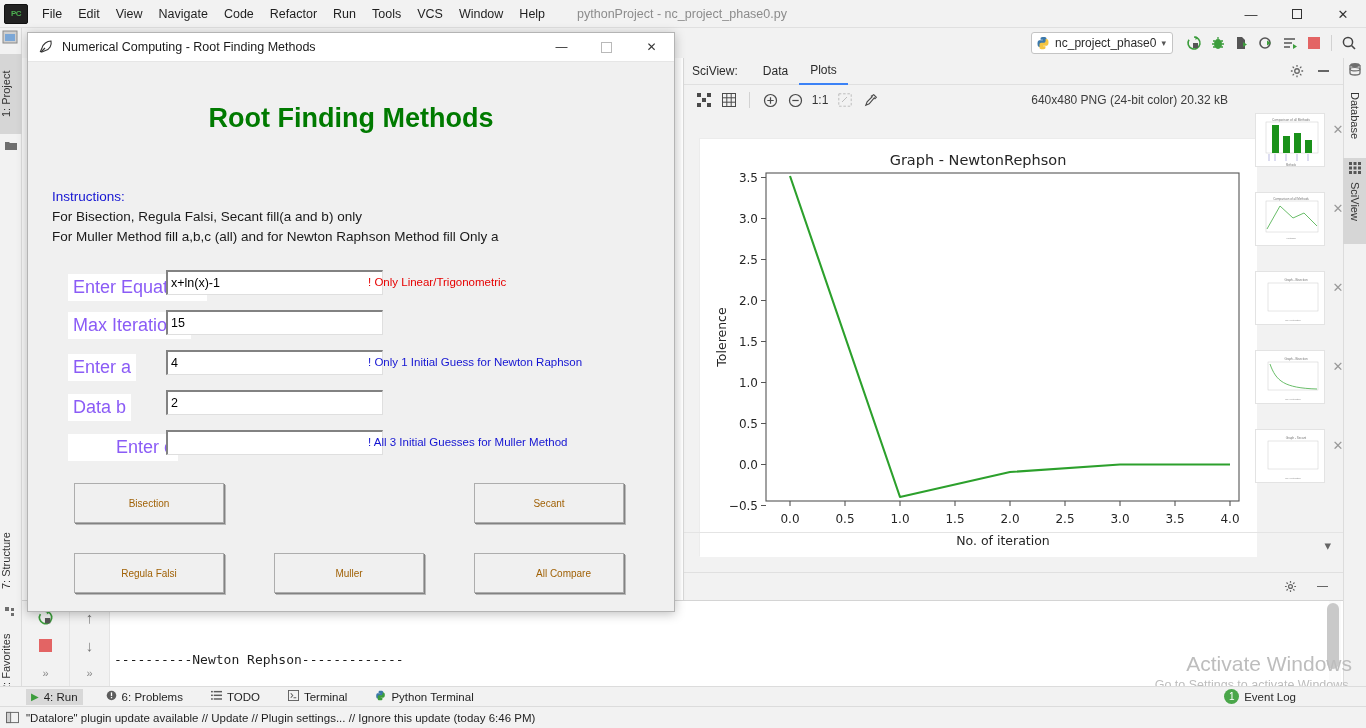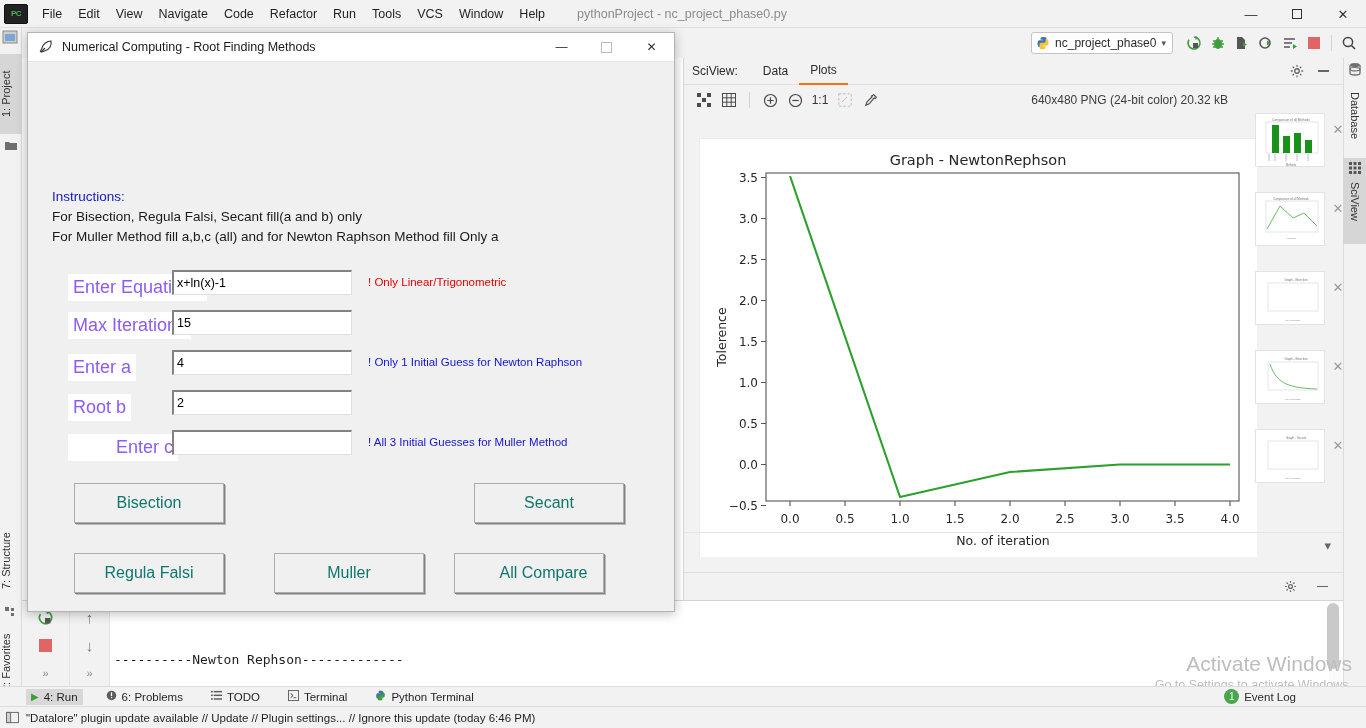--- a/index.html
+++ b/index.html
@@ -115,52 +115,52 @@
   }
   #instr-label{ color:#1414d2; font-size:13.5px; }
   .instr-line{ color:#1a1a1a; font-size:13.5px; }
 
   .field-row{ position:absolute; left:0; width:100%; height:30px; }
   .field-label{
     position:absolute; background:#fff; color:#8b5cf6; font-size:18px;
     padding:3px 5px; white-space:nowrap;
   }
   .tk-input{
-    position:absolute; left:144px; width:180px; height:25px;
+    position:absolute; left:138px; width:217px; height:25px;
     background:#fff; border:0;
     border-top:2px solid #828282; border-left:2px solid #828282;
     border-right:1px solid #dfdfdf; border-bottom:1px solid #dfdfdf;
     box-shadow:1px 1px 0 #fff inset;
     font-family:"Liberation Sans", sans-serif; font-size:12.5px;
     color:#000; padding:0 3px; outline:none;
   }
   .hint-red{ position:absolute; color:#e60000; font-size:11.5px; }
   .hint-blue{ position:absolute; color:#1414d2; font-size:11.5px; }
 
   .tk-btn{
     position:absolute; width:150px; height:40px;
-    background:#f0f0f0; color:#0f766e; font-size:16px;
+    background:#f0f0f0; color:#a16207; font-size:10px;
     border:1px solid #adadad;
     box-shadow:1px 1px 0 0 #828282, 2px 2px 0 0 #b9b9b9;
     display:flex; align-items:center; justify-content:center;
     font-family:"Liberation Sans", sans-serif; cursor:default;
   }
 
   
   #sciview{
     position:absolute; left:683px; top:58px; width:661px; height:542px;
     background:#f2f2f2; border-left:1px solid #d9d9d9;
   }
   #sv-tabs{
     height:27px; display:flex; align-items:center; gap:0px;
     border-bottom:1px solid #e0e0e0; padding-left:8px; position:relative;
   }
   #sv-label{ font-size:12px; color:#2b2b2b; padding-right:14px; }
   .sv-tab{ font-size:12px; color:#2b2b2b; padding:5px 11px 6px; cursor:default; }
-  .sv-tab.active{ border-bottom:2px solid #f97316; }
+  .sv-tab.active{ border-bottom:2px solid #3b82f6; }
   #sv-tools{
     height:30px; display:flex; align-items:center; padding-left:9px; gap:3px;
     position:relative;
   }
   .svi{ width:22px; height:22px; display:flex; align-items:center; justify-content:center; color:#5a5a5a; }
   .sv-sep{ width:1px; height:16px; background:#d2d2d2; margin:0 6px; }
   #img-info{ position:absolute; right:116px; font-size:12px; color:#3c3c3c; }
 
   #plot-wrap{
     position:absolute; left:15px; top:80px; width:557px; height:418px;
@@ -667,20 +667,21 @@
     <div id="dlg-ctrl">
       <div class="dbtn">—</div>
       <div class="dbtn">
         <span style="display:inline-block;width:11px;height:11px;border:1px solid #b9b9b9;"></span>
       </div>
       <div class="dbtn close">✕</div>
     </div>
   </div>
 
   <div id="dlg-body">
+    <div id="dlg-heading" style="color: rgb(0, 122, 0);">Root Finding Methods</div>
 
     <div id="instructions">
       <div id="instr-label" style="color: rgb(20, 20, 210);">Instructions:</div>
       <div class="instr-line">For Bisection, Regula Falsi, Secant fill(a and b) only</div>
       <div class="instr-line">For Muller Method fill a,b,c (all) and for Newton Raphson Method fill Only a</div>
     </div>
 
     <div class="field-row" style="top:208px;">
       <div class="field-label" style="left:40px;top:4px;">Enter Equation :</div>
       <input class="tk-input" style="top: 0px;" value="x+ln(x)-1">
@@ -692,35 +693,35 @@
       <input class="tk-input" style="top: 0px;" value="15">
     </div>
 
     <div class="field-row" style="top:288px;">
       <div class="field-label" style="left:40px;top:4px;">Enter a</div>
       <input class="tk-input" style="top: 0px;" value="4">
       <div class="hint-blue" style="left:340px;top:6px;">! Only 1 Initial Guess for Newton Raphson</div>
     </div>
 
     <div class="field-row" style="top:328px;">
-      <div class="field-label" style="left:40px;top:4px;">Root b</div>
+      <div class="field-label" style="left:40px;top:4px;">Data b</div>
       <input class="tk-input" style="top: 0px;" value="2">
     </div>
 
     <div class="field-row" style="top:368px;">
       <div class="field-label" style="left:40px;top:4px;padding-left:48px;">Enter c</div>
       <input class="tk-input" style="top: 0px;" value="">
       <div class="hint-blue" style="left:340px;top:6px;">! All 3 Initial Guesses for Muller Method</div>
     </div>
 
     <div class="tk-btn" style="left:46px;top:421px;">Bisection</div>
     <div class="tk-btn" style="left:446px;top:421px;">Secant</div>
     <div class="tk-btn" style="left:46px;top:491px;">Regula Falsi</div>
     <div class="tk-btn" style="left:246px;top:491px;">Muller</div>
-    <div class="tk-btn" style="left:426px;top:491px;padding-left:29px;">All Compare</div>
+    <div class="tk-btn" style="left:446px;top:491px;padding-left:29px;">All Compare</div>
   </div>
 </div>
 
 <div id="watermark">
   <div id="wm1">Activate Windows</div>
   <div id="wm2">Go to Settings to activate Windows.</div>
 </div>
 
 <div id="tw-bar">
   <div class="twtab active">

